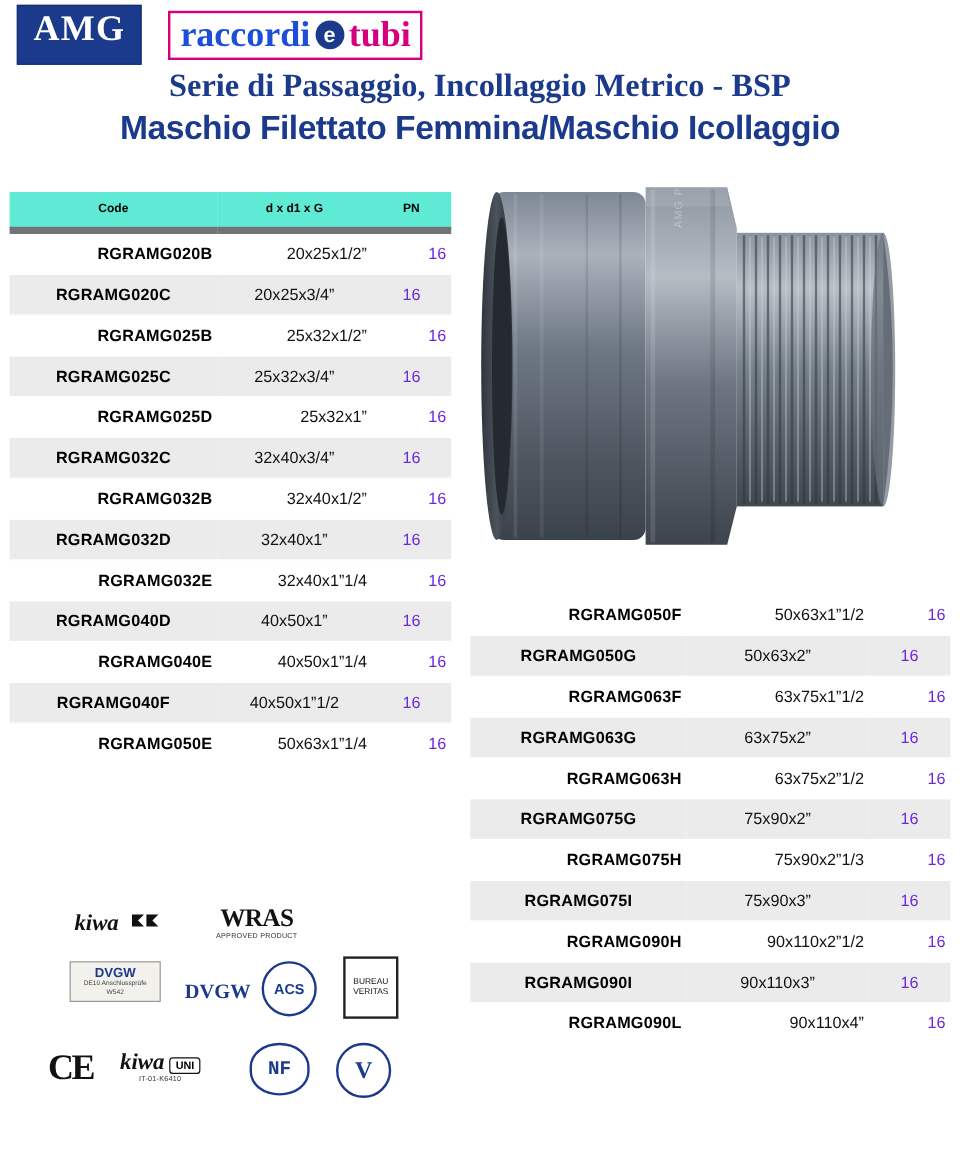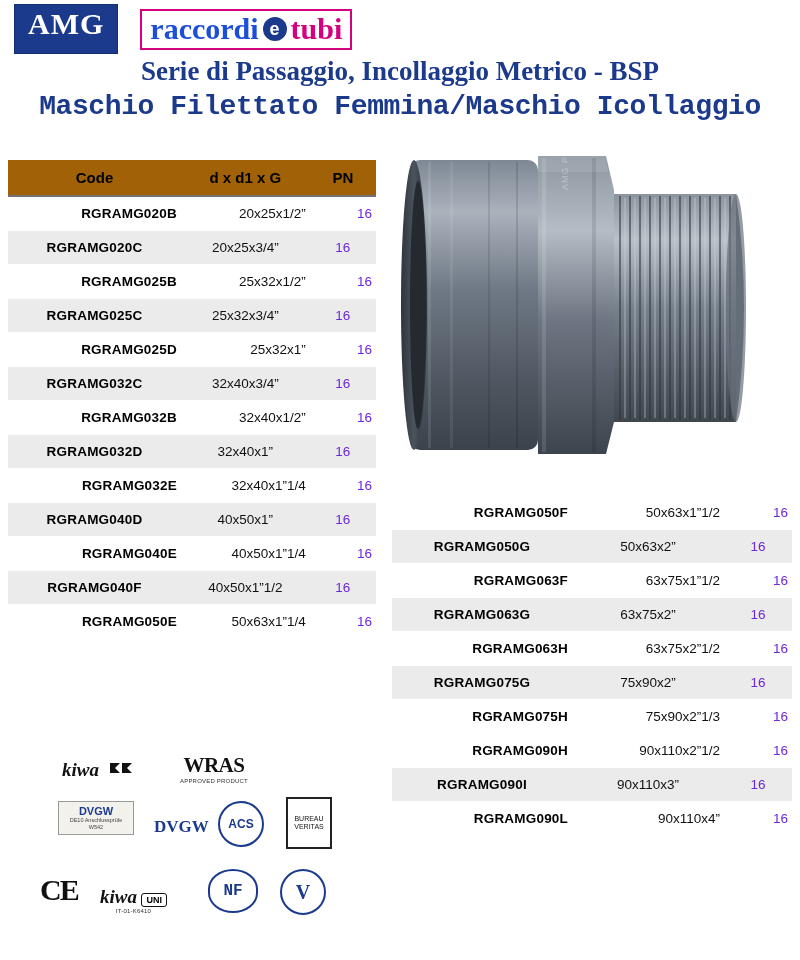--- a/index.html
+++ b/index.html
@@ -57,41 +57,41 @@
     text-align: center;
     color: #1b3a8c;
     font-family: "Liberation Serif", serif;
     font-weight: bold;
     font-size: 27px;
     margin-top: 2px;
   }
   .title2 {
     text-align: center;
     color: #1b3a8c;
-    font-family: Liberation Mono, monospace;
+    font-family: Liberation Sans, sans-serif;
     font-weight: bold;
     font-size: 28px;
     letter-spacing: -0.4px;
     margin-top: 4px;
   }
 
   
   table.parts {
     border-collapse: collapse;
     width: 100%;
     font-size: 13.5px;
   }
   table.parts th {
-    background: #a16207;
+    background: #5eead4;
     color: #000;
     font-weight: bold;
-    font-size: 15px;
+    font-size: 10px;
     padding: 9px 4px;
     text-align: center;
-    border-bottom: 2px solid #737373;
+    border-bottom: 6px solid #737373;
   }
   table.parts td {
     padding: 9px 4px;
     text-align: center;
     border-bottom: 1px solid #ffffff;
   }
   table.parts tr.even td { background: #ffffff; text-align: right; }
   table.parts tr.odd  td { background: #ebebeb; }
   td.code { font-weight: bold; font-size: 13.5px; letter-spacing: 0.2px; }
   td.dim  { color: #111; }
@@ -423,20 +423,25 @@
           <tr class="odd">
             <td class="code">RGRAMG075G</td>
             <td class="dim">75x90x2”</td>
             <td class="pn">16</td>
           </tr>
           <tr class="even">
             <td class="code">RGRAMG075H</td>
             <td class="dim">75x90x2”1/3</td>
             <td class="pn">16</td>
           </tr>
+          <tr class="odd">
+            <td class="code">RGRAMG075I</td>
+            <td class="dim">75x90x3”</td>
+            <td class="pn">16</td>
+          </tr>
           <tr class="even">
             <td class="code">RGRAMG090H</td>
             <td class="dim">90x110x2”1/2</td>
             <td class="pn">16</td>
           </tr>
           <tr class="odd">
             <td class="code">RGRAMG090I</td>
             <td class="dim">90x110x3”</td>
             <td class="pn">16</td>
           </tr>
@@ -486,21 +491,21 @@
     <div class="cert-row" style="left:278px; top:52px;">
       <div class="box-badge">
         <span>BUREAU VERITAS</span>
       </div>
     </div>
 
     <div class="cert-row" style="left:32px; top:128px;">
       <span class="ce-mark">CE</span>
     </div>
 
-    <div class="cert-row" style="left:92px; top:141px; text-align:center;">
+    <div class="cert-row" style="left:92px; top:130px; text-align:center;">
       <div>
         <span class="kiwa-txt">kiwa</span>
         <span class="uni-badge">UNI</span>
       </div>
       <div class="small-cap">IT-01-K6410</div>
     </div>
 
     <div class="cert-row" style="left:200px; top:124px;">
       <div class="nf-badge">
         <span>NF</span>

